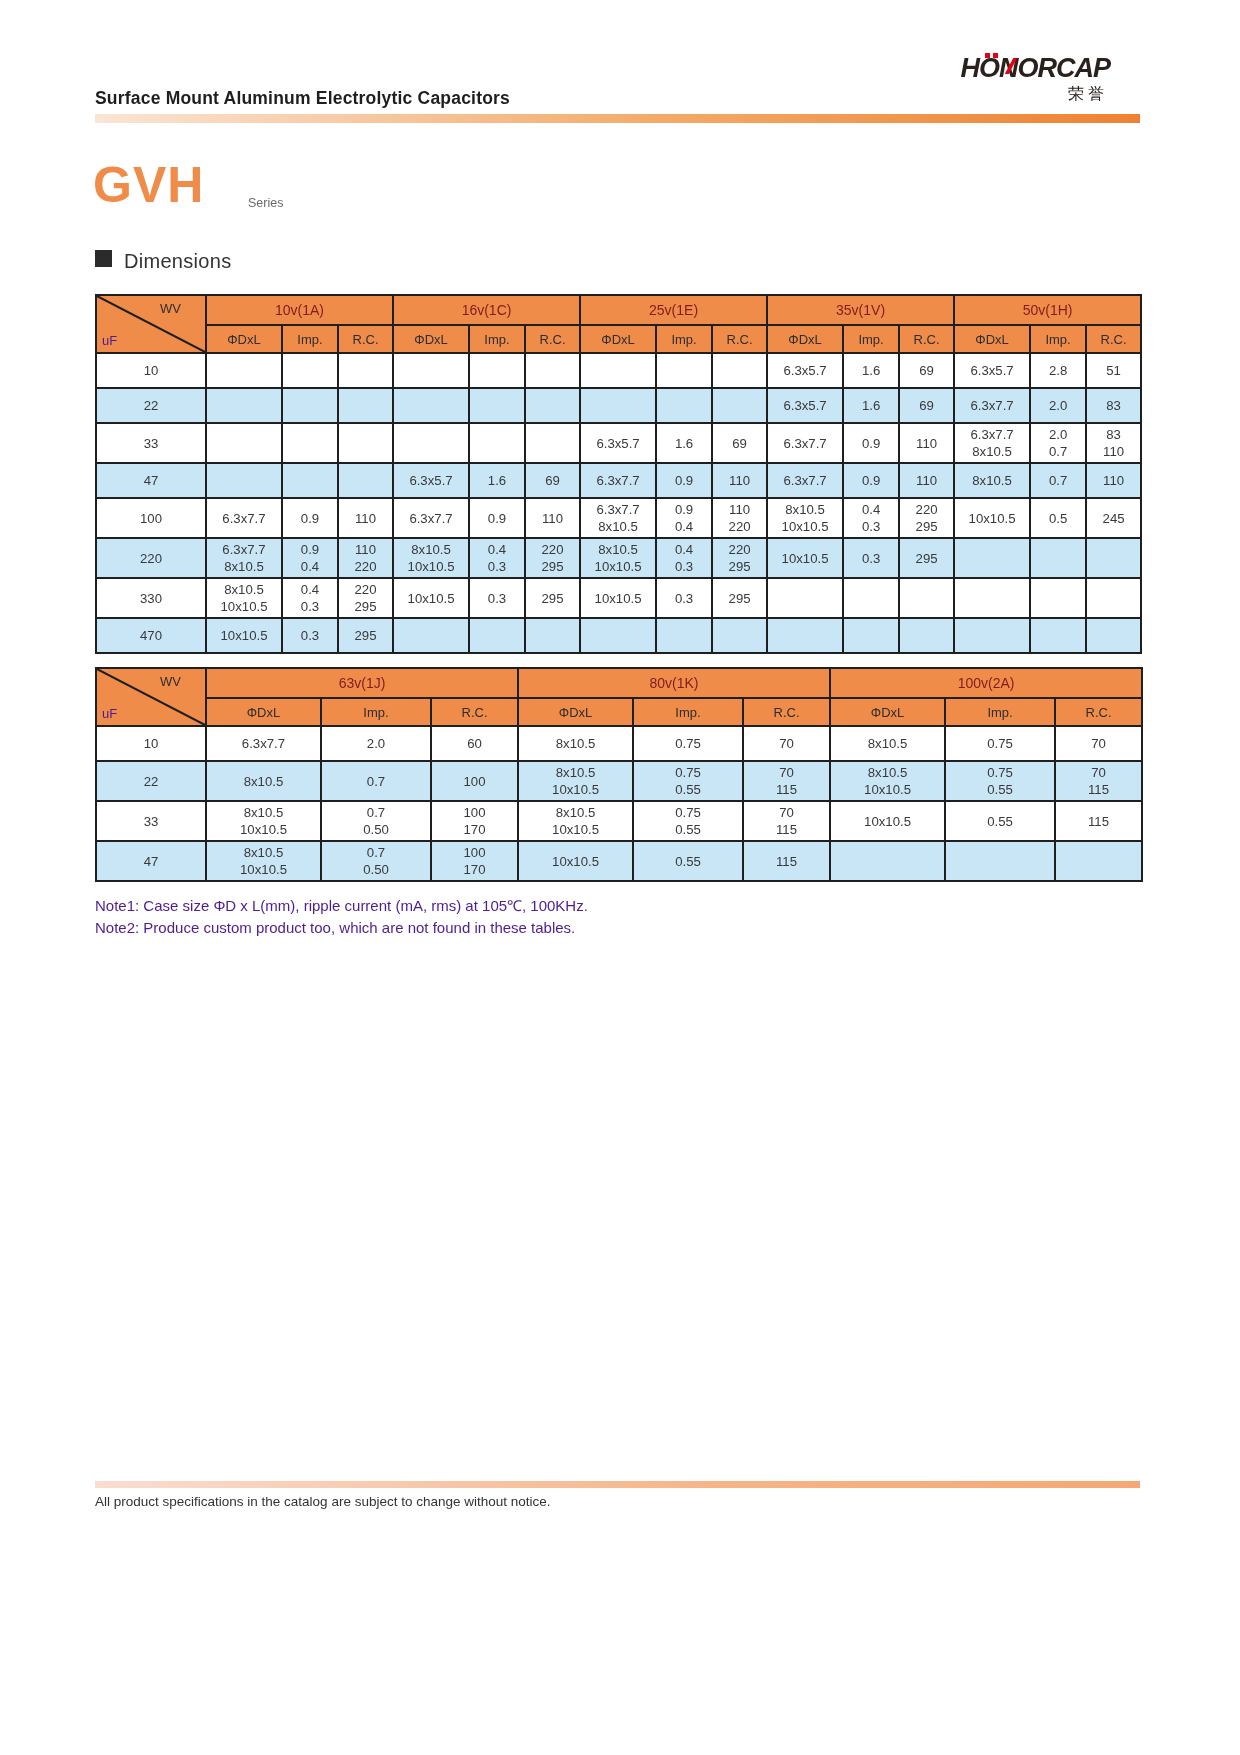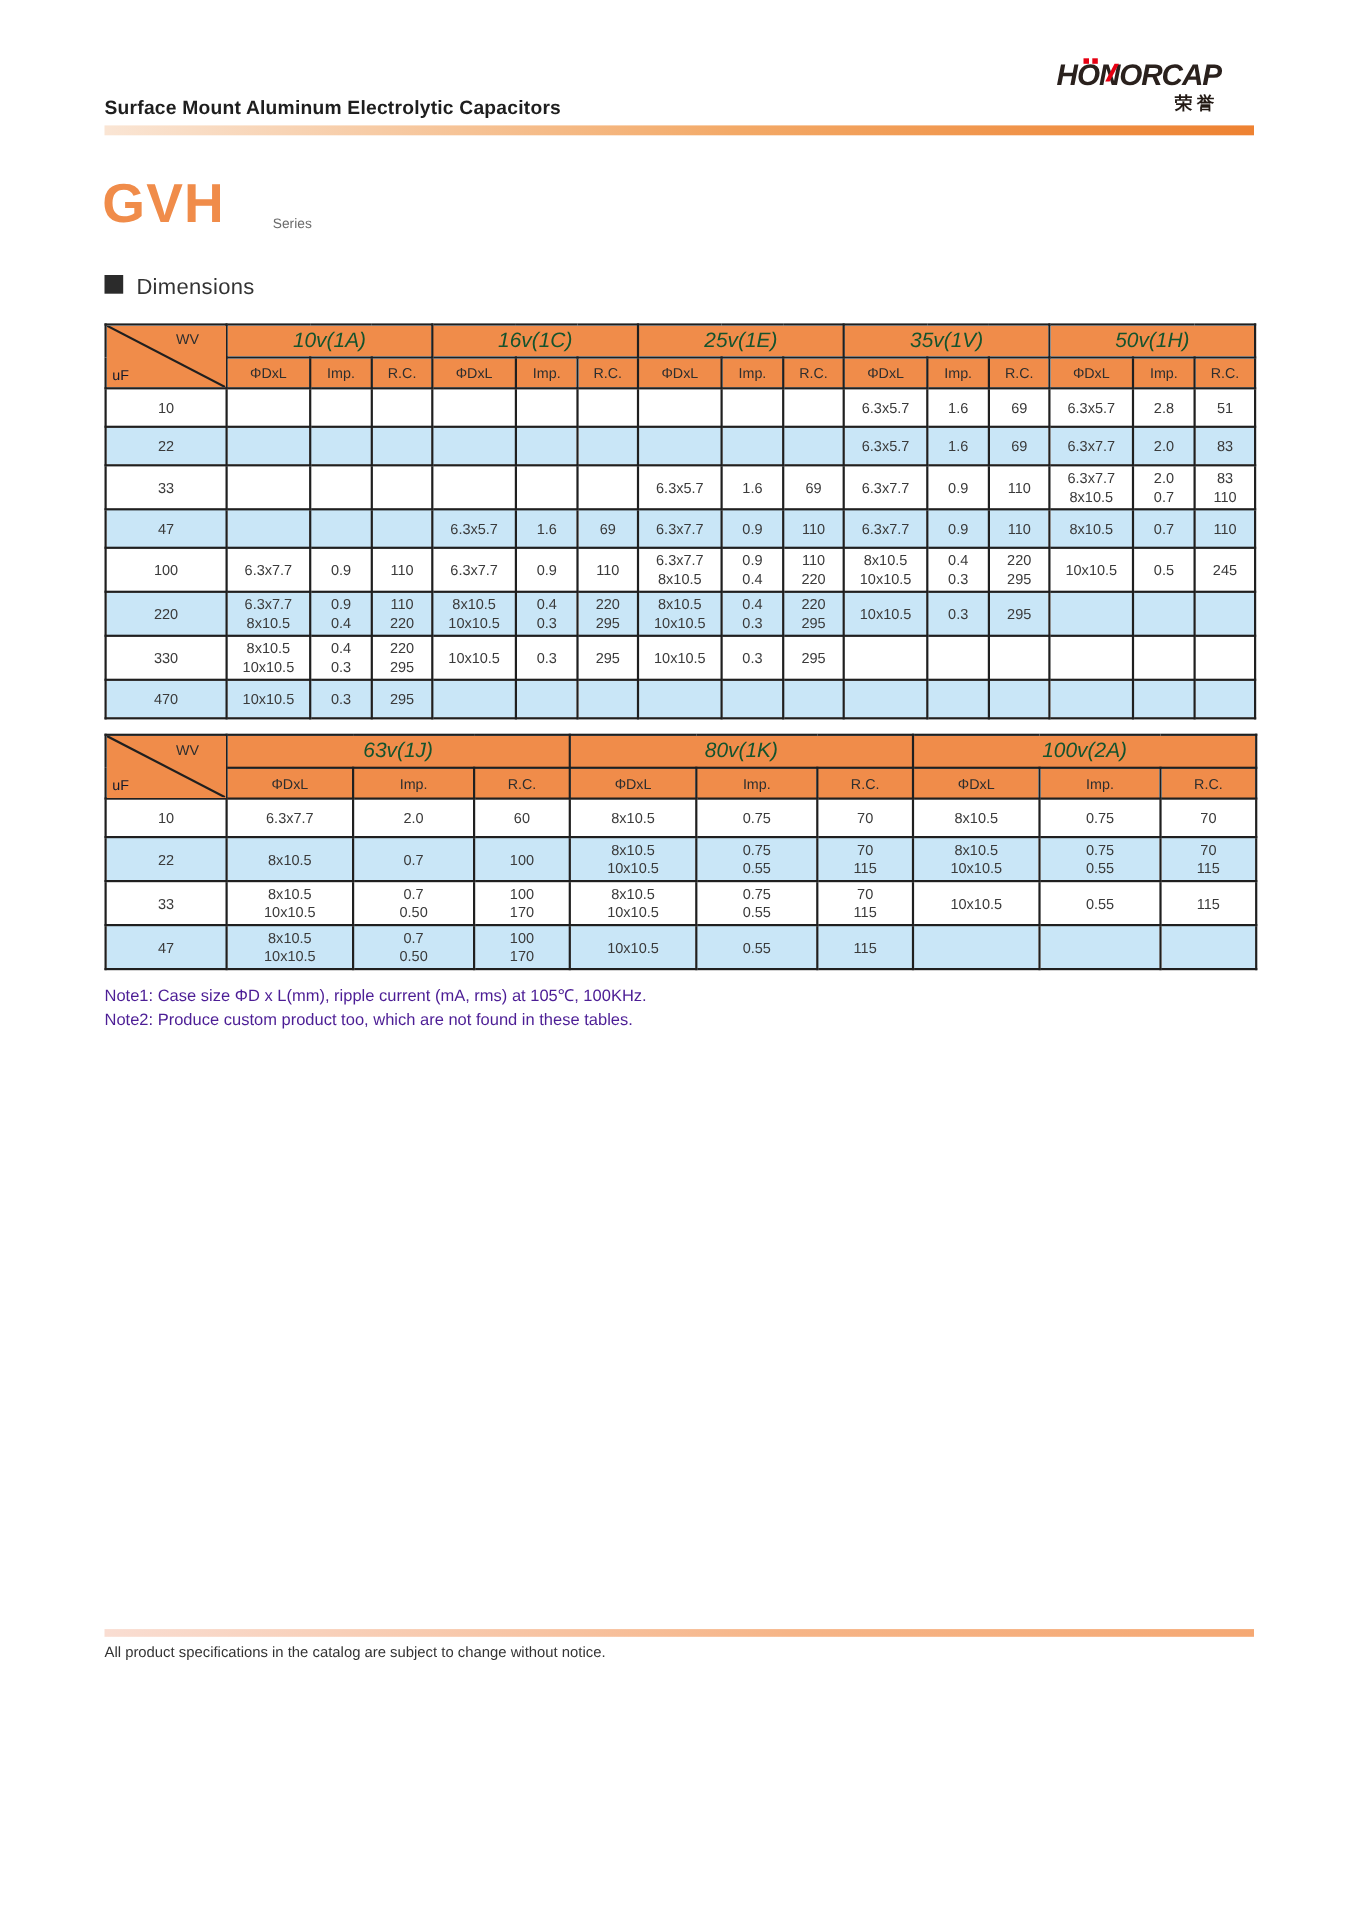--- a/index.html
+++ b/index.html
@@ -25,21 +25,21 @@
     position:absolute;width:5px;height:5px;background:var(--logo-red);
     top:-1px;
   }
   .logo-dot.d1{left:25px;}
   .logo-dot.d2{left:33px;}
   .logo-slash{
     position:absolute;left:49px;top:4px;width:4px;height:16px;
     background:var(--logo-red);transform:skewX(-28deg);
   }
   .logo-cn{
-    font-size:16px;font-weight:bold;color:#231a15;
+    font-size:16px;font-weight:normal;color:#231a15;
     letter-spacing:4px;margin-top:2px;padding-right:2px;
   }
   .header-bar{
     position:absolute;left:95px;top:114px;width:1045px;height:9px;
     background:linear-gradient(to right,#fae5d4,#f3a967 55%,#ee8232);
   }
   
   .series-name{
     position:absolute;left:93px;top:156px;
     font-size:50px;font-weight:bold;color:var(--accent);letter-spacing:1px;
@@ -59,31 +59,31 @@
     margin:0 0 13px 0;
   }
   table.dims td, table.dims th{
     border:2px solid #1f1f1f;
     text-align:center;vertical-align:middle;
     color:#3a3a3a;font-weight:normal;
     overflow:hidden;
   }
   tr.ghead th{
     background:var(--accent);height:26px;
-    font-size:19px;color:#14532d;font-style:italic;
+    font-size:14px;color:#7f1d1d;
   }
   tr.shead th{
     background:var(--accent);height:24px;
     font-size:13px;color:#2e2e2e;
   }
   td.corner{background:var(--accent);position:relative;padding:0;}
   td.corner svg{position:absolute;left:0;top:0;width:100%;height:100%;}
   td.corner line{stroke:#1f1f1f;stroke-width:2;vector-effect:non-scaling-stroke;}
   .c-wv{position:absolute;right:24px;top:5px;font-size:13px;color:#2e2e2e;}
-  .c-uf{position:absolute;left:5px;bottom:4px;font-size:13px;color:#0f172a;}
+  .c-uf{position:absolute;left:5px;bottom:4px;font-size:13px;color:#4c1d95;}
   table.dims tbody tr{height:35px;padding-left:36px;}
   table.dims tbody td{
     font-size:13.2px;line-height:17px;padding:2px 1px;
     white-space:pre-line;background:#ffffff;
   }
   table.dims tbody tr.alt td{background:var(--rowblue);}
   td.uf{font-size:13.5px;}
   
   .notes{margin-top:9px;font-size:15px;color:#4c1d95;line-height:22px;}
   

